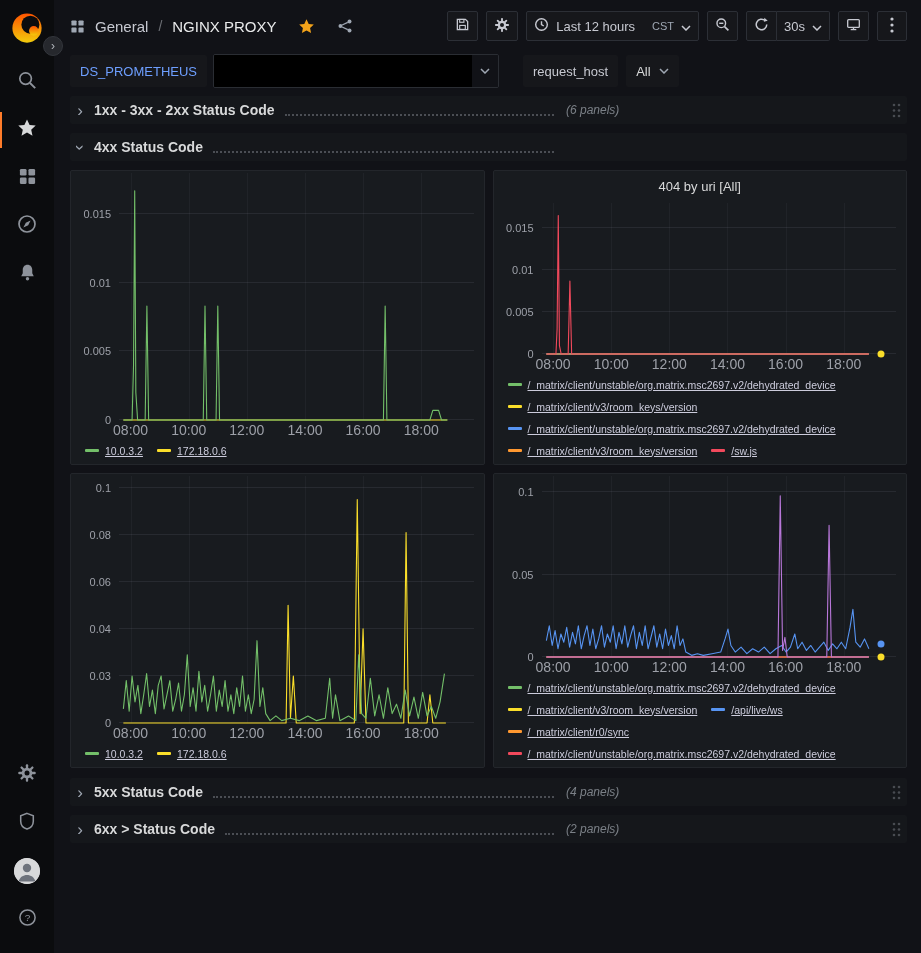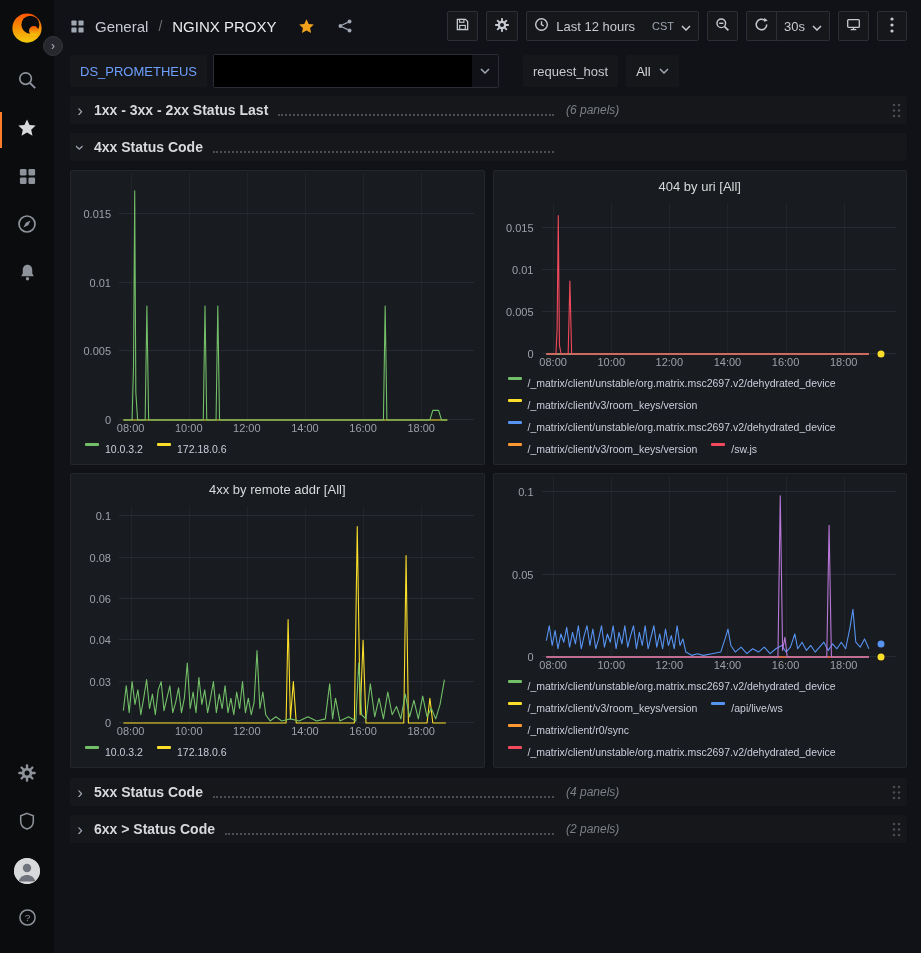--- a/index.html
+++ b/index.html
@@ -66,24 +66,24 @@
   .y-axis{width:42px;flex:none;position:relative;}
   .ytick{position:absolute;right:8px;transform:translateY(50%);font-size:11px;color:#9da0a8;}
   .plot-area{flex:1;position:relative;min-width:0;}
   .gridline{position:absolute;left:0;right:0;height:1px;background:rgba(204,204,220,0.09);}
   .vgrid{position:absolute;top:0;bottom:0;width:1px;background:rgba(204,204,220,0.05);}
   .series-svg{position:absolute;left:0;top:0;width:100%;height:100%;overflow:visible;}
   .end-dot{position:absolute;width:7px;height:7px;border-radius:50%;transform:translate(-50%,-50%);}
   .x-row{flex:none;height:17px;display:flex;}
   .x-spacer{width:42px;flex:none;}
   .x-area{flex:1;position:relative;}
-  .xtick{position:absolute;top:2px;transform:translateX(-50%);font-size:11px;color:#9da0a8;white-space:nowrap;}
+  .xtick{position:absolute;top:2px;transform:translateX(-50%);font-size:14px;color:#9da0a8;white-space:nowrap;}
   .legend{flex:none;display:flex;flex-wrap:wrap;align-content:flex-start;column-gap:14px;row-gap:7px;
     padding:6px 2px 6px 8px;overflow:hidden;max-height:84px;font-size:10.5px;}
-  .legend-item{display:inline-flex;height:15px;color:#ccccdc;cursor:pointer;white-space:nowrap;}
+  .legend-item{display:inline-flex;align-items:center;height:15px;color:#ccccdc;cursor:pointer;white-space:nowrap;text-decoration:underline;}
   .swatch{width:14px;height:3px;border-radius:1px;margin-right:6px;flex:none;}
 </style>
 </head>
 <body>
 
 <div class="app">
 
   <aside class="sidebar">
     <div class="collapse-btn">›</div>
     <div class="logo">
@@ -321,21 +321,21 @@
             </svg>
         </span>
       </div>
     </div>
 
     <div class="dash">
 
       <div class="row-header">
         <div class="row-left">
           <span class="row-chevron">›</span>
-          <span class="row-title">1xx - 3xx - 2xx Status Last</span>
+          <span class="row-title">1xx - 3xx - 2xx Status Code</span>
           <span class="leader"></span>
         </div>
         <span class="row-count">(6 panels)</span>
         <span class="drag-handle">
           <svg width="9" height="15" viewBox="0 0 9 15">
               <g fill="currentColor">
                 <circle cx="2" cy="2" r="1.3"></circle>
                 <circle cx="7" cy="2" r="1.3"></circle>
                 <circle cx="2" cy="7.5" r="1.3"></circle>
                 <circle cx="7" cy="7.5" r="1.3"></circle>
@@ -466,23 +466,20 @@
                   <span>/_matrix/client/v3/room_keys/version</span>
                 </span>
                 <span class="legend-item">
                   <span class="swatch" style="background: rgb(242, 73, 92);"></span>
                   <span>/sw.js</span>
                 </span>
               </div>
             </div>
         </div>
         <div class="panel">
-          <div class="panel-header">
-            <span class="panel-title">4xx by remote addr [All]</span>
-          </div>
           <div class="chart">
               <div class="plot-row">
                 <div class="y-axis">
                   <span class="ytick" style="bottom: 0%;">0</span>
                   <span class="ytick" style="bottom: 19.0476%;">0.03</span>
                   <span class="ytick" style="bottom: 38.0952%;">0.04</span>
                   <span class="ytick" style="bottom: 57.1429%;">0.06</span>
                   <span class="ytick" style="bottom: 76.1905%;">0.08</span>
                   <span class="ytick" style="bottom: 95.2381%;">0.1</span>
                 </div>

